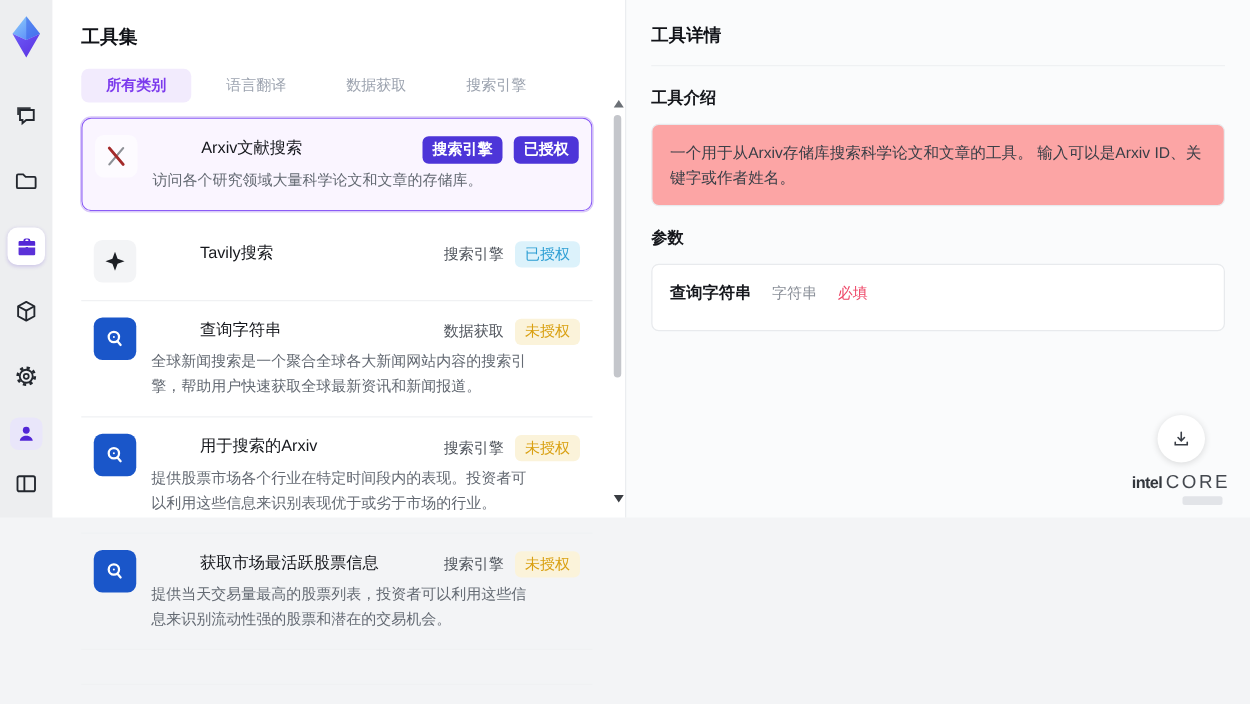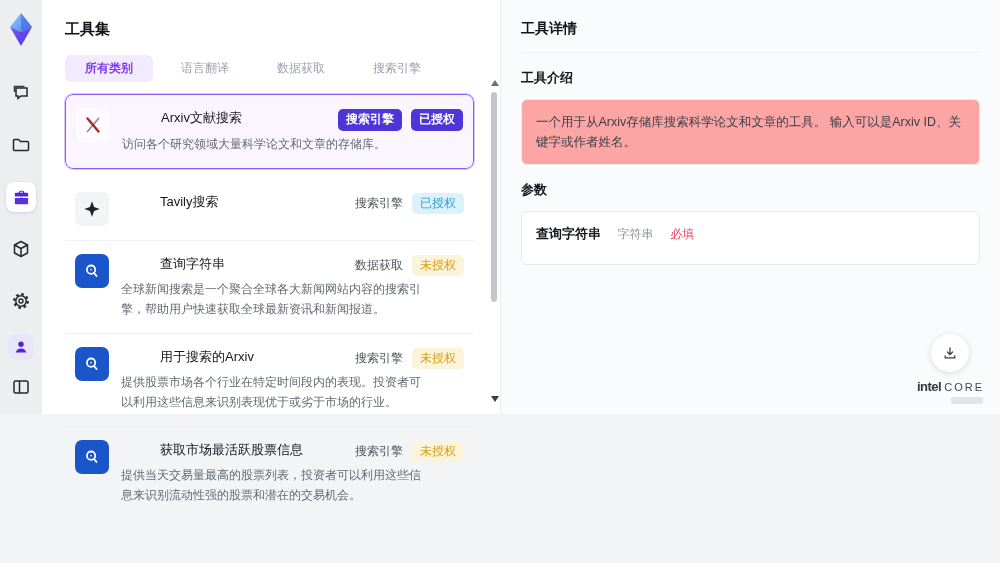--- a/index.html
+++ b/index.html
@@ -56,21 +56,21 @@
   .param-name { font-size:13px; font-weight:bold; color:#15171c; }
   .param-type { font-size:12px; color:#8a8f98; margin-left:7px; }
   .param-req { font-size:12px; color:#ee4566; margin-left:7px; }
   .param-desc { font-size:12.5px; color:#4b5159; line-height:1.5; }
 
   
   .corner { position:absolute; right:16px; bottom:8px; display:flex; flex-direction:column; align-items:center;text-align:right; }
   .dl-btn { width:38px; height:38px; border-radius:50%; background:#ffffff; box-shadow:0 1px 6px rgba(0,0,0,.14); display:flex; align-items:center; justify-content:center; cursor:pointer; margin-bottom:7px; }
   .intel-brand { font-size:13px; color:#33373d; display:flex; align-items:baseline; gap:3px; }
   .intel-word { font-weight:bold; letter-spacing:-0.5px; }
-  .core-word { font-size:11px; letter-spacing:2px; color:#44484f; }
+  .core-word { font-size:15px; letter-spacing:2px; color:#44484f; }
   .blur-bar { width:32px; height:7px; background:#e2e4e8; border-radius:2px; margin:3px 0 2px 34px; }
 
   svg { display:block; }
 </style>
 </head>
 <body>
 
 <div id="app">
 
   <div class="sidebar">

